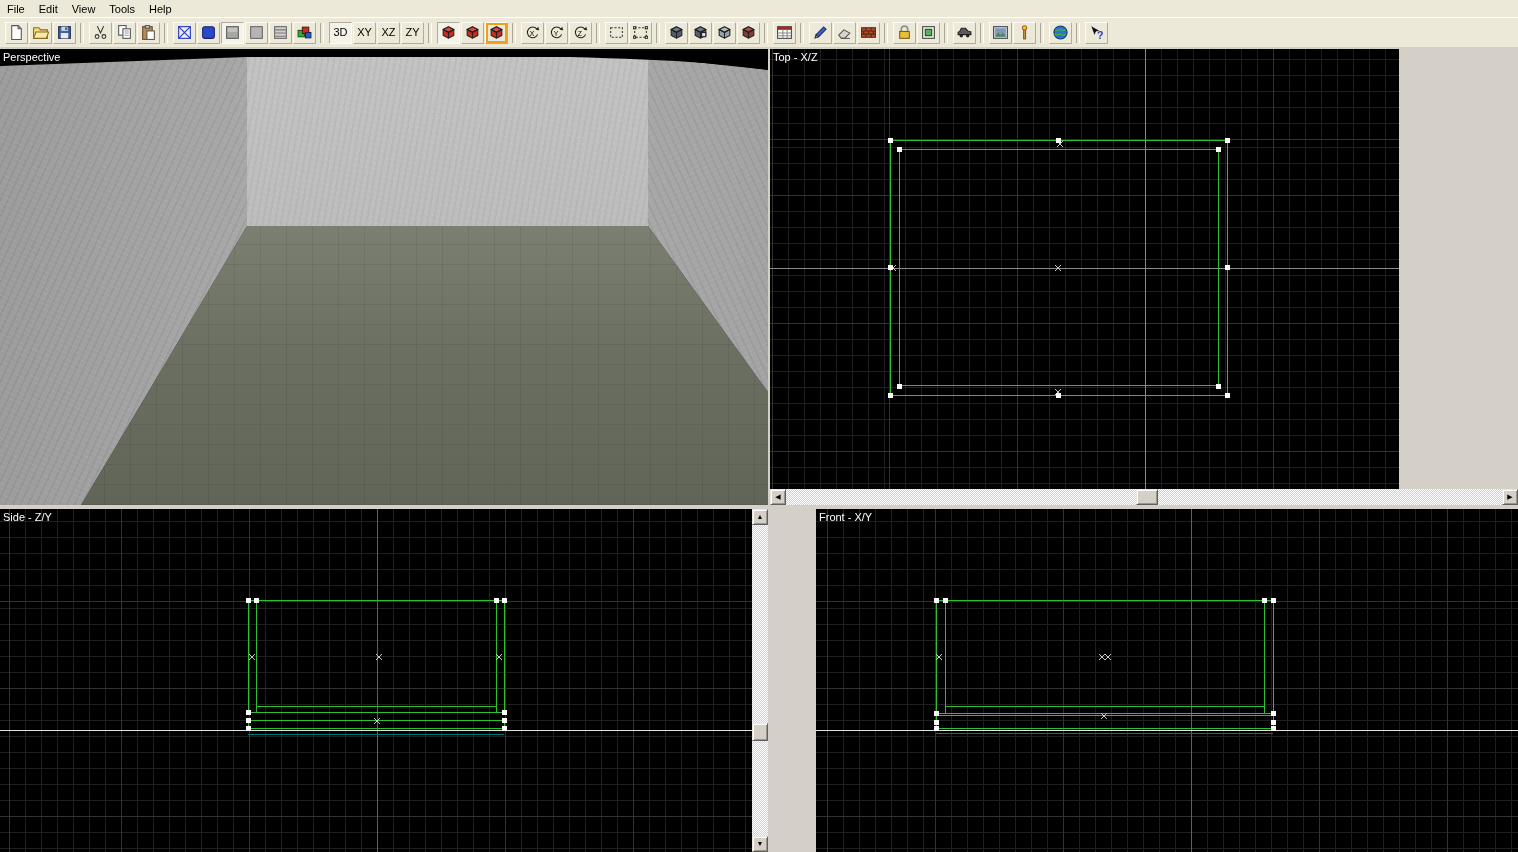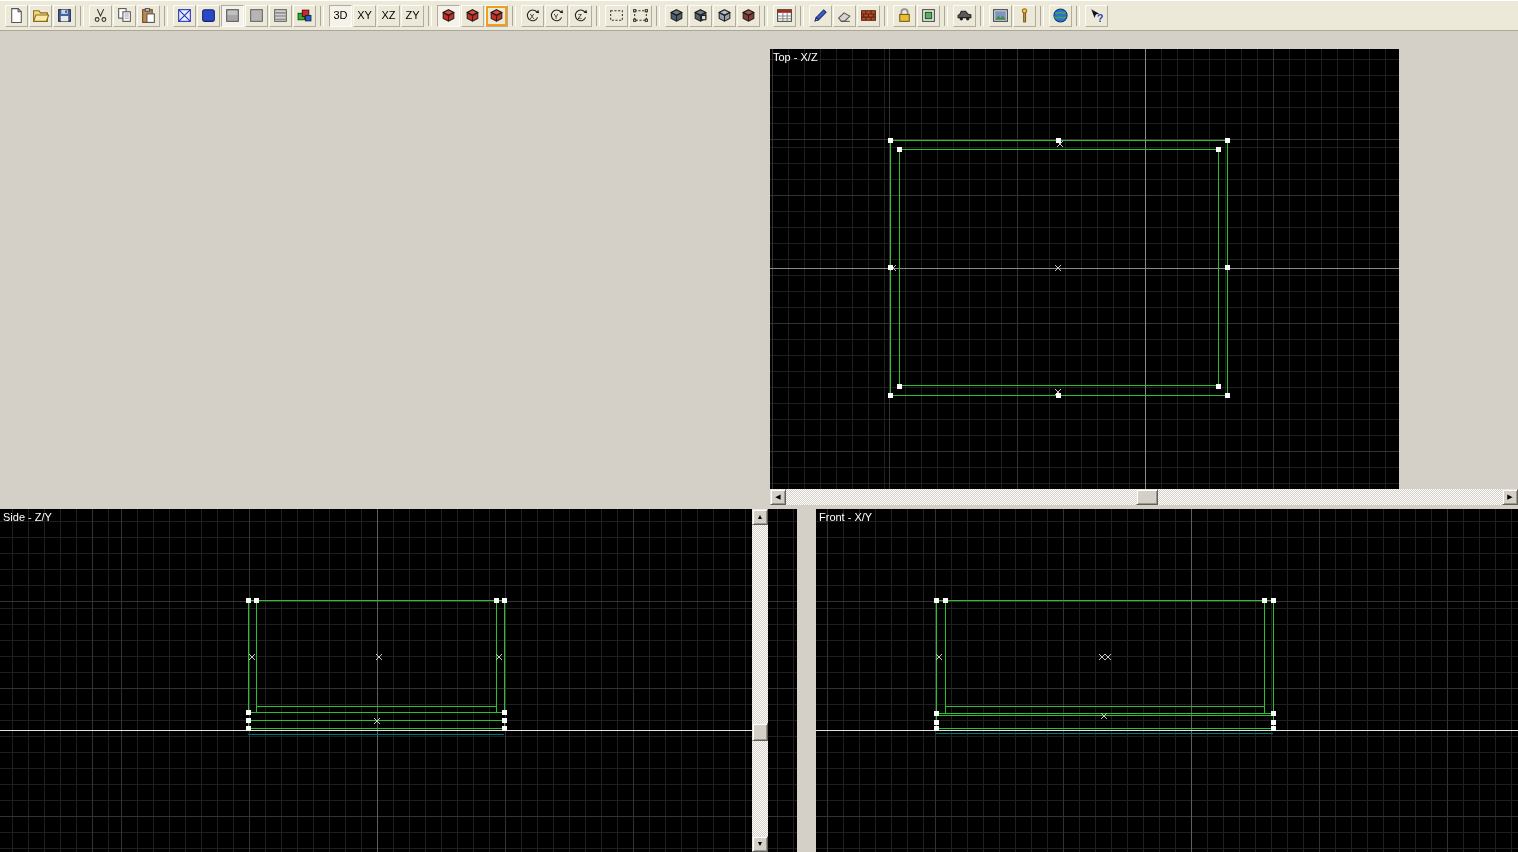--- a/index.html
+++ b/index.html
@@ -19,21 +19,21 @@
   .tlabel{font-size:11px;color:#000;line-height:1;}
   .ticon svg{width:17px;height:17px;display:block;}
   .tsep{width:2px;height:20px;margin:0 4px;border-left:1px solid #aca899;border-right:1px solid #fff;}
 
   
   #workspace{position:absolute;top:47px;left:0;width:1518px;height:805px;background:#d4d0c8;}
   .viewport{position:absolute;overflow:hidden;background:#000;}
   .vp-label{position:absolute;left:3px;top:2px;color:#fff;font-size:11px;z-index:6;pointer-events:none;}
   #vp-persp{left:0;top:2px;width:768px;height:456px;}
   #vp-top  {left:770px;top:2px;width:629px;height:440px;}
-  #vp-side {left:0;top:462px;width:752px;height:343px;padding-left:45px;}
+  #vp-side {left:0;top:462px;width:752px;height:343px;}
   #vp-front{left:816px;top:462px;width:748px;height:343px;}
   .view2d{background-color:#000;background-image:
       repeating-linear-gradient(0deg,  var(--grid-major) 0 1px, transparent 1px 128px),
       repeating-linear-gradient(90deg, var(--grid-major) 0 1px, transparent 1px 128px),
       repeating-linear-gradient(0deg,  var(--grid-minor) 0 1px, transparent 1px 16px),
       repeating-linear-gradient(90deg, var(--grid-minor) 0 1px, transparent 1px 16px);}
   .wf-svg{position:absolute;left:0;top:0;}
   .wf{stroke:var(--selection);fill:none;}
   .handle{fill:var(--handle);}
   .cross{stroke:var(--cross);fill:none;}
@@ -83,20 +83,27 @@
 
   
   #split-v{position:absolute;left:768px;top:0;width:2px;height:805px;background:#d4d0c8;}
   #split-h{position:absolute;left:0;top:458px;width:1518px;height:4px;background:#d4d0c8;}
 </style>
 </head>
 <body>
 
 <div id="screen">
 
+  <div id="menubar">
+    <span class="menu-item">File</span>
+    <span class="menu-item">Edit</span>
+    <span class="menu-item">View</span>
+    <span class="menu-item">Tools</span>
+    <span class="menu-item">Help</span>
+  </div>
 
   <div id="toolbar">
       <button class="tbtn">
         <span class="ticon">
           <svg viewBox="0 0 16 16">
             <path d="M3.5 1.5h6l3 3v10h-9z" fill="#fff" stroke="#555"></path>
             <path d="M9.5 1.5v3h3" fill="none" stroke="#555"></path>
           </svg>
         </span>
       </button>
@@ -418,20 +425,30 @@
           </svg>
         </span>
       </button>
     </div>
 
   <div id="workspace">
 
     <div id="split-v"></div>
     <div id="split-h"></div>
 
+    <div id="vp-persp" class="viewport">
+      <div id="persp-floor" class="pfloor"></div>
+      <div id="persp-wall-left" class="pwall"></div>
+      <div id="persp-wall-right" class="pwall"></div>
+      <div id="persp-wall-back" class="pwall"></div>
+      <svg id="persp-ceiling" width="768" height="24" viewBox="0 0 768 24">
+        <path d="M0 0H768V21C700 10 560 6 384 6.5 200 7 60 10 0 17Z" fill="#000"></path>
+      </svg>
+      <span class="vp-label">Perspective</span>
+    </div>
 
     <div id="vp-top" class="viewport view2d" style="background-position:119px 91px">
       <svg class="wf-svg" width="748" height="440">
         <line class="ax-mid" x1="375.5" y1="0" x2="375.5" y2="440"></line>
         <line class="ax-mid" x1="0" y1="219.5" x2="748" y2="219.5"></line>
         <g>
           <rect class="wf" x="120.5" y="91.5" width="337" height="255"></rect>
           <rect class="wf" x="129.5" y="100.5" width="319" height="236"></rect>
           <path class="cross" d="M287 92l6 6M293 92l-6 6M120 216l6 6M126 216l-6 6M285 216l6 6M291 216l-6 6M285 340l6 6M291 340l-6 6"></path>
           <g>

